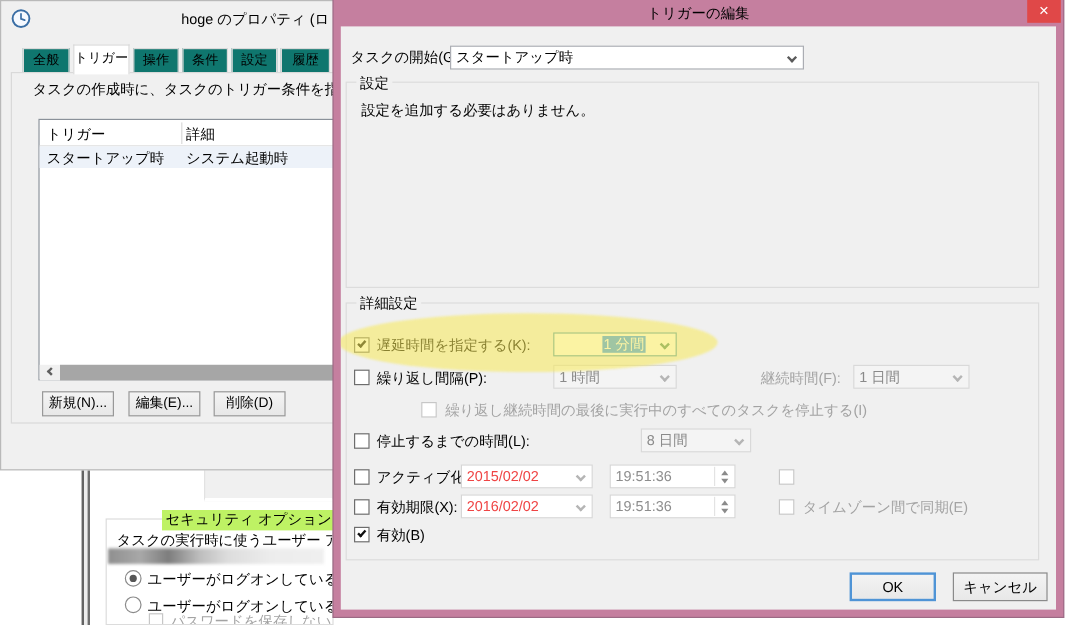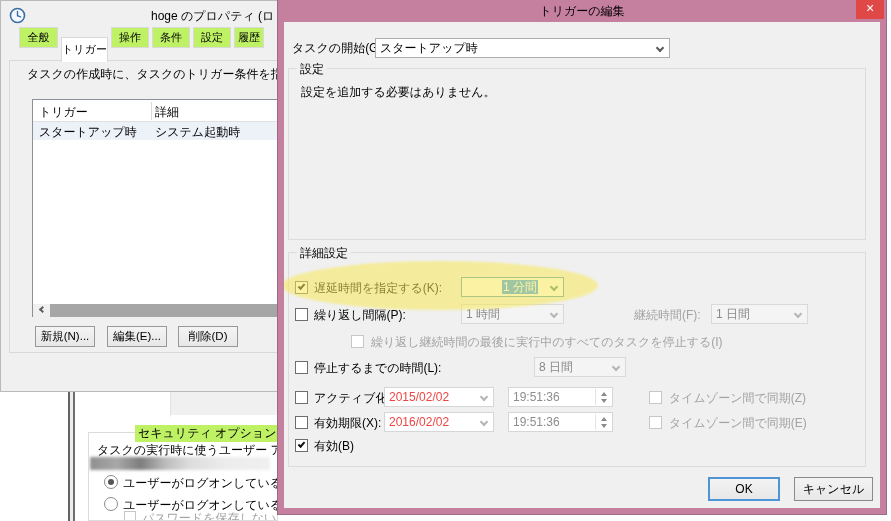--- a/index.html
+++ b/index.html
@@ -7,21 +7,21 @@
   .stage { position:relative; width:891px; height:521px; background:#fff; overflow:hidden; }
   .lbl { position:absolute; white-space:nowrap; line-height:14px; }
   .dis { color:#a3a3a3; }
 
   
   .props { position:absolute; left:0; top:0; width:281px; height:392px; background:#f0f0f0;
            border:1px solid #b9b9b9; z-index:1; }
   .props-title { position:absolute; left:0; top:0; width:100%; height:28px; }
   .clock-icon { position:absolute; left:8px; top:6px; }
   .props-title-text { position:absolute; left:150px; top:7px; white-space:nowrap; font-size:12px; }
-  .tab { position:absolute; top:26px; height:21px; background:#bef264; border:1px solid #d9d9d9;
+  .tab { position:absolute; top:39px; height:21px; background:#0f766e; border:1px solid #d9d9d9;
          text-align:center; font-size:11px; line-height:19px; overflow:hidden; z-index:2; }
   .tab.active { top:36px; height:25px; background:#fff; border-bottom:none; line-height:22px; z-index:3; }
   .pd-page { position:absolute; left:8px; top:59px; width:272px; height:293px;
              border:1px solid #d9d9d9; background:#f0f0f0; overflow:hidden; z-index:2; }
   .pd-desc { position:absolute; left:17px; top:5px; white-space:nowrap; }
   .tlist { position:absolute; left:22px; top:38px; width:252px; height:218px; background:#fff;
            border:1px solid #8a9199; }
   .tlist-header { position:absolute; left:0; top:0; right:0; height:22px; border-bottom:1px solid #e0e0e0; }
   .tlist-coldiv { position:absolute; left:118px; top:2px; width:1px; height:18px; background:#d9d9d9; }
   .tlist-h1 { position:absolute; left:6px; top:4px; }
@@ -122,21 +122,21 @@
         <circle cx="8.5" cy="8.5" r="7" fill="#f5f9ff" stroke="#3a6ea5" stroke-width="1.6"></circle>
         <path d="M8.5 4.5 L8.5 8.7 L11.6 9.8" fill="none" stroke="#3a6ea5" stroke-width="1.4" stroke-linecap="round"></path>
       </svg>
       <span class="props-title-text">hoge のプロパティ (ロ</span>
     </div>
     <div class="tab" style="left:18px;width:39px;">全般</div>
     <div class="tab active" style="left:60px;width:47px;">トリガー</div>
     <div class="tab" style="left:110px;width:38px;">操作</div>
     <div class="tab" style="left:151px;width:38px;">条件</div>
     <div class="tab" style="left:192px;width:38px;">設定</div>
-    <div class="tab" style="left:233px;width:30px;">履歴</div>
+    <div class="tab" style="left:233px;width:41px;">履歴</div>
 
     <div class="pd-page">
       <span class="pd-desc">タスクの作成時に、タスクのトリガー条件を指定できま</span>
       <div class="tlist">
         <div class="tlist-header">
           <span class="tlist-h1">トリガー</span>
           <span class="tlist-h2">詳細</span>
           <span class="tlist-coldiv"></span>
         </div>
         <div class="tlist-row">
@@ -217,21 +217,20 @@
           <span class="chev"></span>
         </div>
         <div class="spinbox" style="left:219px;top:134px;width:105px;">
           <span>19:51:36</span>
           <span class="spins">
             <span class="tri-up"></span>
             <span class="tri-down"></span>
           </span>
         </div>
         <span class="checkbox disabled" style="left:360px;top:138px;"></span>
-        <span class="lbl dis" style="left:380px;top:138px;">タイムゾーン間で同期(Z)</span>
 
         <span class="checkbox" style="left:6px;top:163px;"></span>
         <span class="lbl" style="left:25px;top:163px;">有効期限(X):</span>
         <div class="combo datebox" style="left:95px;top:159px;width:110px;">
           <span>2016/02/02</span>
           <span class="chev"></span>
         </div>
         <div class="spinbox" style="left:219px;top:159px;width:105px;">
           <span>19:51:36</span>
           <span class="spins">

